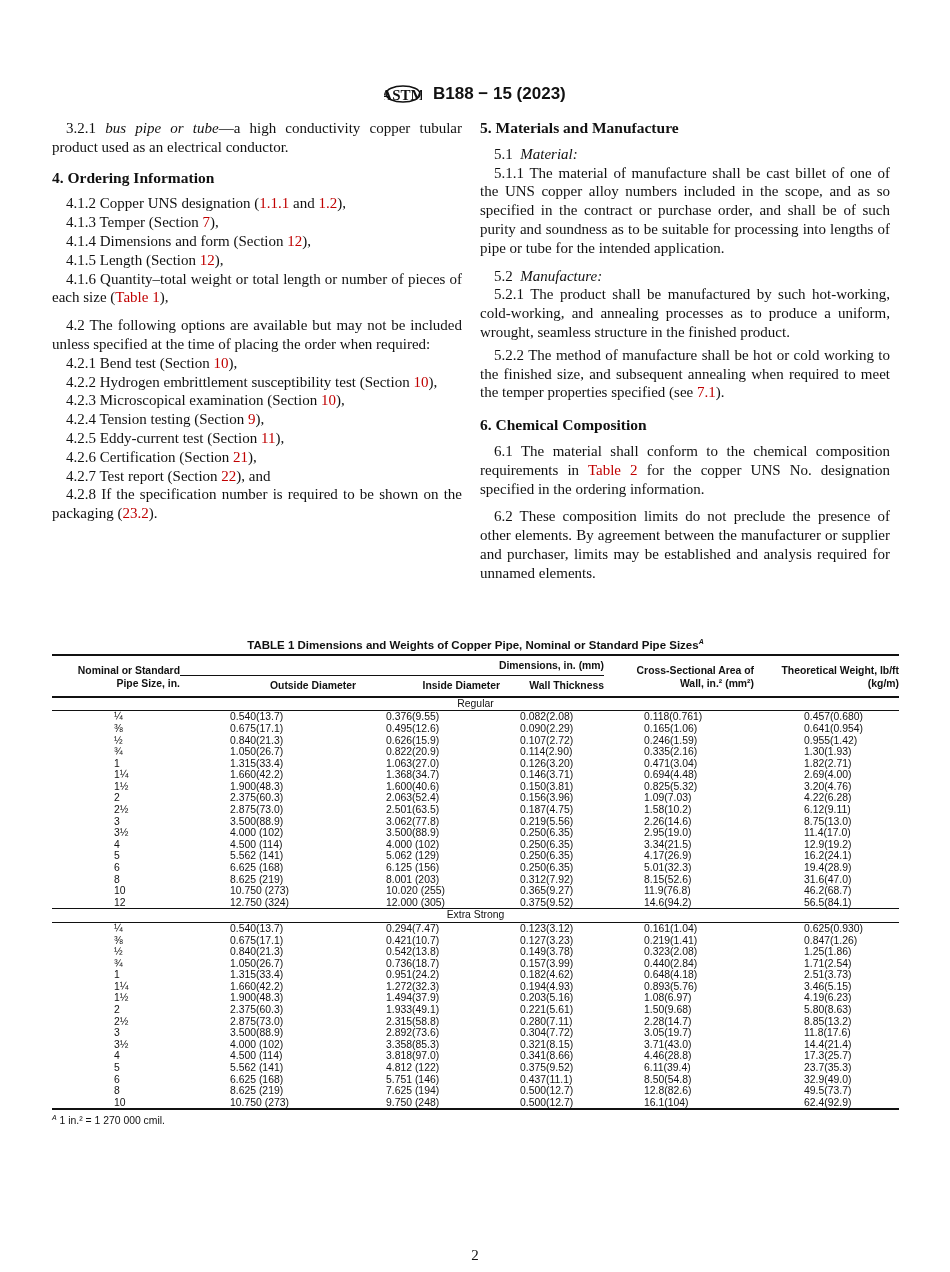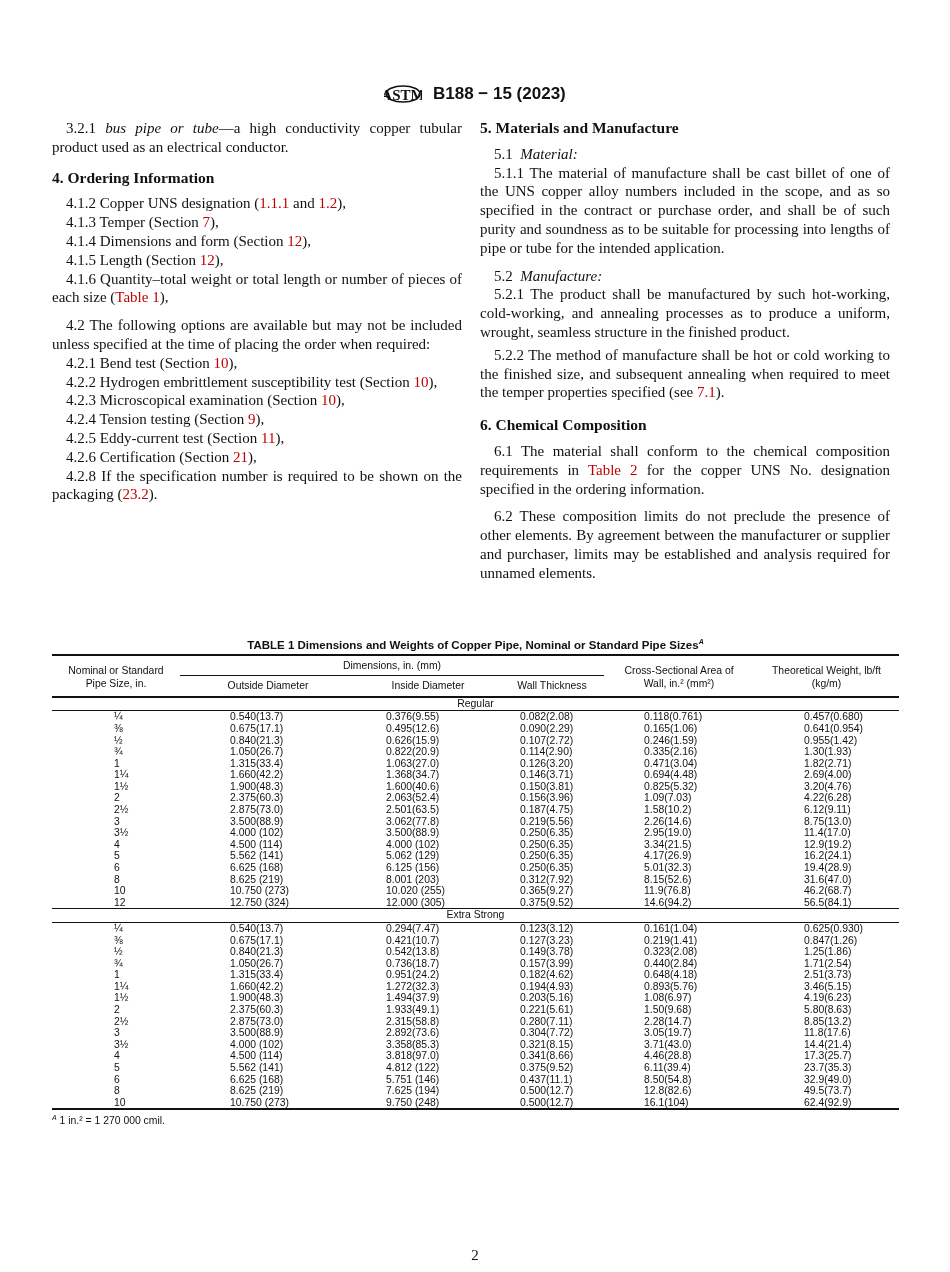--- a/index.html
+++ b/index.html
@@ -15,21 +15,21 @@
   .col .para { text-indent: 14px; }
   .col .gap { margin-top: 9px; }
   .col h3 { font-size: 15.5px; font-weight: bold; margin: 12px 0 7px 0; }
   .col h3.first { margin-top: 0; }
   .link { color: #c00000; }
   .ital { font-style: italic; }
 
   .tbl-wrap { position: absolute; left: 52px; top: 612px; width: 847px; font-family: "Liberation Sans", sans-serif; font-size: 10.4px; }
   .tbl-title { text-align: center; font-weight: bold; font-size: 11.5px; margin-bottom: 3px; }
   table { width: 847px; border-collapse: collapse; table-layout: fixed; }
-  th { font-weight: normal; text-align: center; padding: 0; line-height: 13px; }
+  th { font-weight: bold; text-align: right; padding: 0; line-height: 13px; }
   thead tr.top th { padding-top: 3px; }
   .rule-top { border-top: 2px solid #111; }
   .rule-bot { border-bottom: 1px solid #111; }
   .subrule { border-bottom: 1px solid #111; }
   td { padding: 0; line-height: 11.6px; white-space: nowrap; }
   td.c { text-align: left; }
   .group-label td { text-align: center; line-height: 12.5px; }
   .foot { margin-top: 4px; font-size: 10.4px; }
   .foot sup { font-style: italic; font-size: 7px; }
   .pagenum { position: absolute; top: 1221px; left: 0; width: 950px; text-align: center; font-family: "Liberation Serif", serif; font-size: 15px; }
@@ -60,20 +60,21 @@
     <p class="para"><span>4.1.5  Length (Section </span><a class="link">12</a><span>),</span></p>
     <p class="para"><span>4.1.6  Quantity–total weight or total length or number of pieces of each size (</span><a class="link">Table 1</a><span>),</span></p>
 
     <p class="para gap">4.2 The following options are available but may not be included unless specified at the time of placing the order when required:</p>
     <p class="para"><span>4.2.1  Bend test (Section </span><a class="link">10</a><span>),</span></p>
     <p class="para"><span>4.2.2  Hydrogen embrittlement susceptibility test (Section </span><a class="link">10</a><span>),</span></p>
     <p class="para"><span>4.2.3  Microscopical examination (Section </span><a class="link">10</a><span>),</span></p>
     <p class="para"><span>4.2.4  Tension testing (Section </span><a class="link">9</a><span>),</span></p>
     <p class="para"><span>4.2.5  Eddy-current test (Section </span><a class="link">11</a><span>),</span></p>
     <p class="para"><span>4.2.6  Certification (Section </span><a class="link">21</a><span>),</span></p>
+    <p class="para"><span>4.2.7  Test report (Section </span><a class="link">22</a><span>), and</span></p>
     <p class="para"><span>4.2.8  If the specification number is required to be shown on the packaging (</span><a class="link">23.2</a><span>).</span></p>
   </div>
 
   <div class="col right">
     <h3 class="first">5.  Materials and Manufacture</h3>
     <p class="para"><span>5.1</span>&nbsp; <span class="ital">Material:</span></p>
     <p class="para">5.1.1  The material of manufacture shall be cast billet of one of the UNS copper alloy numbers included in the scope, and as so specified in the contract or purchase order, and shall be of such purity and soundness as to be suitable for processing into lengths of pipe or tube for the intended application.</p>
     <p class="para gap"><span>5.2</span>&nbsp; <span class="ital">Manufacture:</span></p>
     <p class="para">5.2.1 The product shall be manufactured by such hot-working, cold-working, and annealing processes as to produce a uniform, wrought, seamless structure in the finished product.</p>
     <p class="para" style="margin-top:4px"><span>5.2.2 The method of manufacture shall be hot or cold working to the finished size, and subsequent annealing when required to meet the temper properties specified (see </span><a class="link">7.1</a><span>).</span></p>

